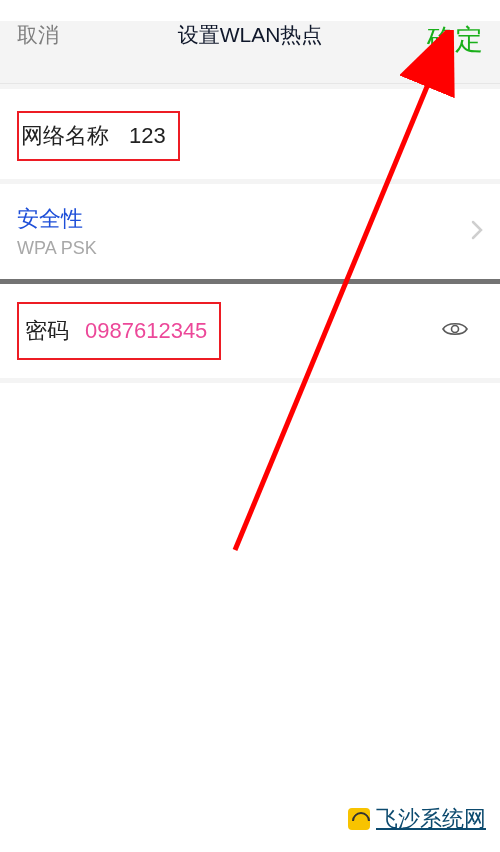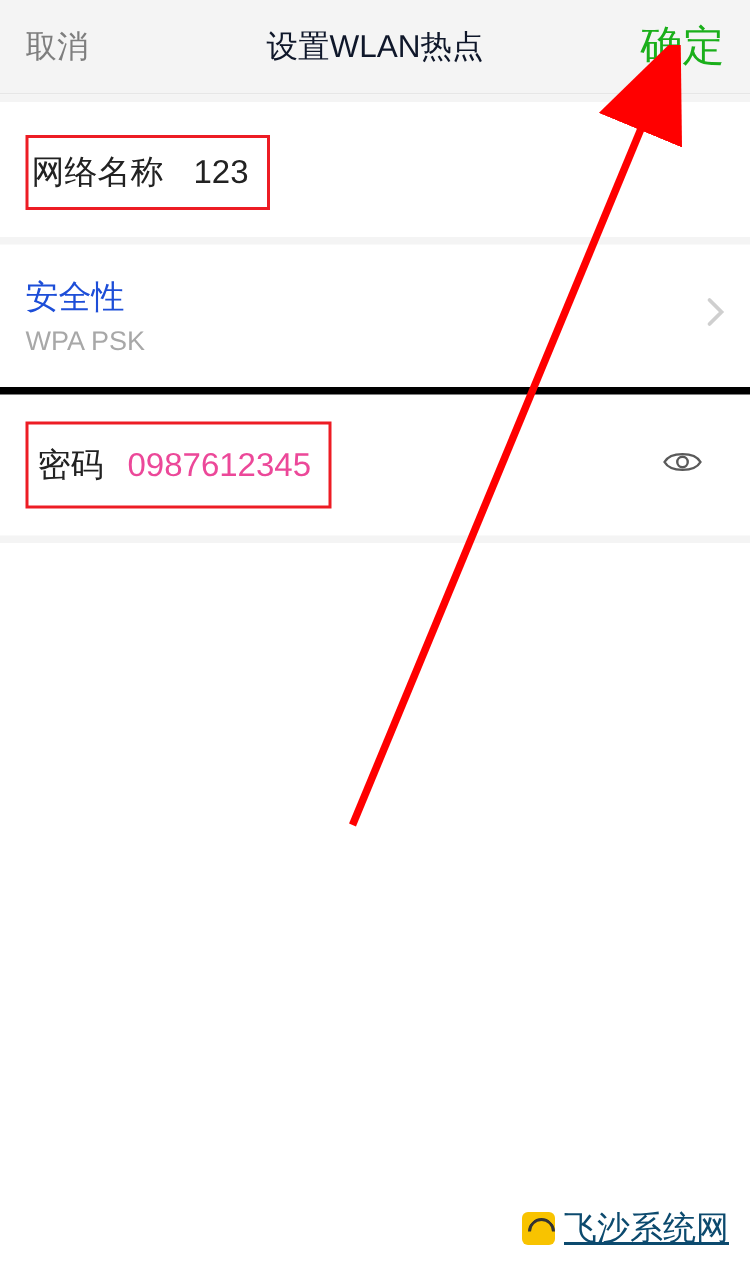--- a/index.html
+++ b/index.html
@@ -12,24 +12,25 @@
       height: 852px;
       font-family: -apple-system, "Helvetica Neue", Arial, sans-serif;
       background: #ffffff;
       position: relative;
       overflow: hidden;
     }
     .header {
       height: 63px;
       background: #f4f4f4;
       display: flex;
-      align-items: center;
+      align-items: flex-start;
       justify-content: space-between;
       padding: 0 17px;
       border-bottom: 1px solid #e6e6e6;
+      margin-top: 21px;
     }
     .header-cancel {
       font-size: 21px;
       color: #7e7e7e;
       cursor: pointer;
     }
     .header-title {
       font-size: 21px;
       color: #0f172a;
       font-weight: 400;
@@ -83,21 +84,21 @@
       margin-bottom: 4px;
     }
     .security-value {
       font-size: 18px;
       color: #a8a8a8;
     }
     .chevron {
       color: #cfcfcf;
     }
     .row-password {
-      border-top: 5px solid #000000;
+      border-top: 5px solid #737373;
       border-bottom: 5px solid #f4f4f4;
       padding: 18px 17px 18px 17px;
       display: flex;
       align-items: center;
       justify-content: space-between;
     }
     .password-box {
       border: 2px solid #ed1c24;
       padding: 12px 12px 12px 6px;
       display: inline-flex;

